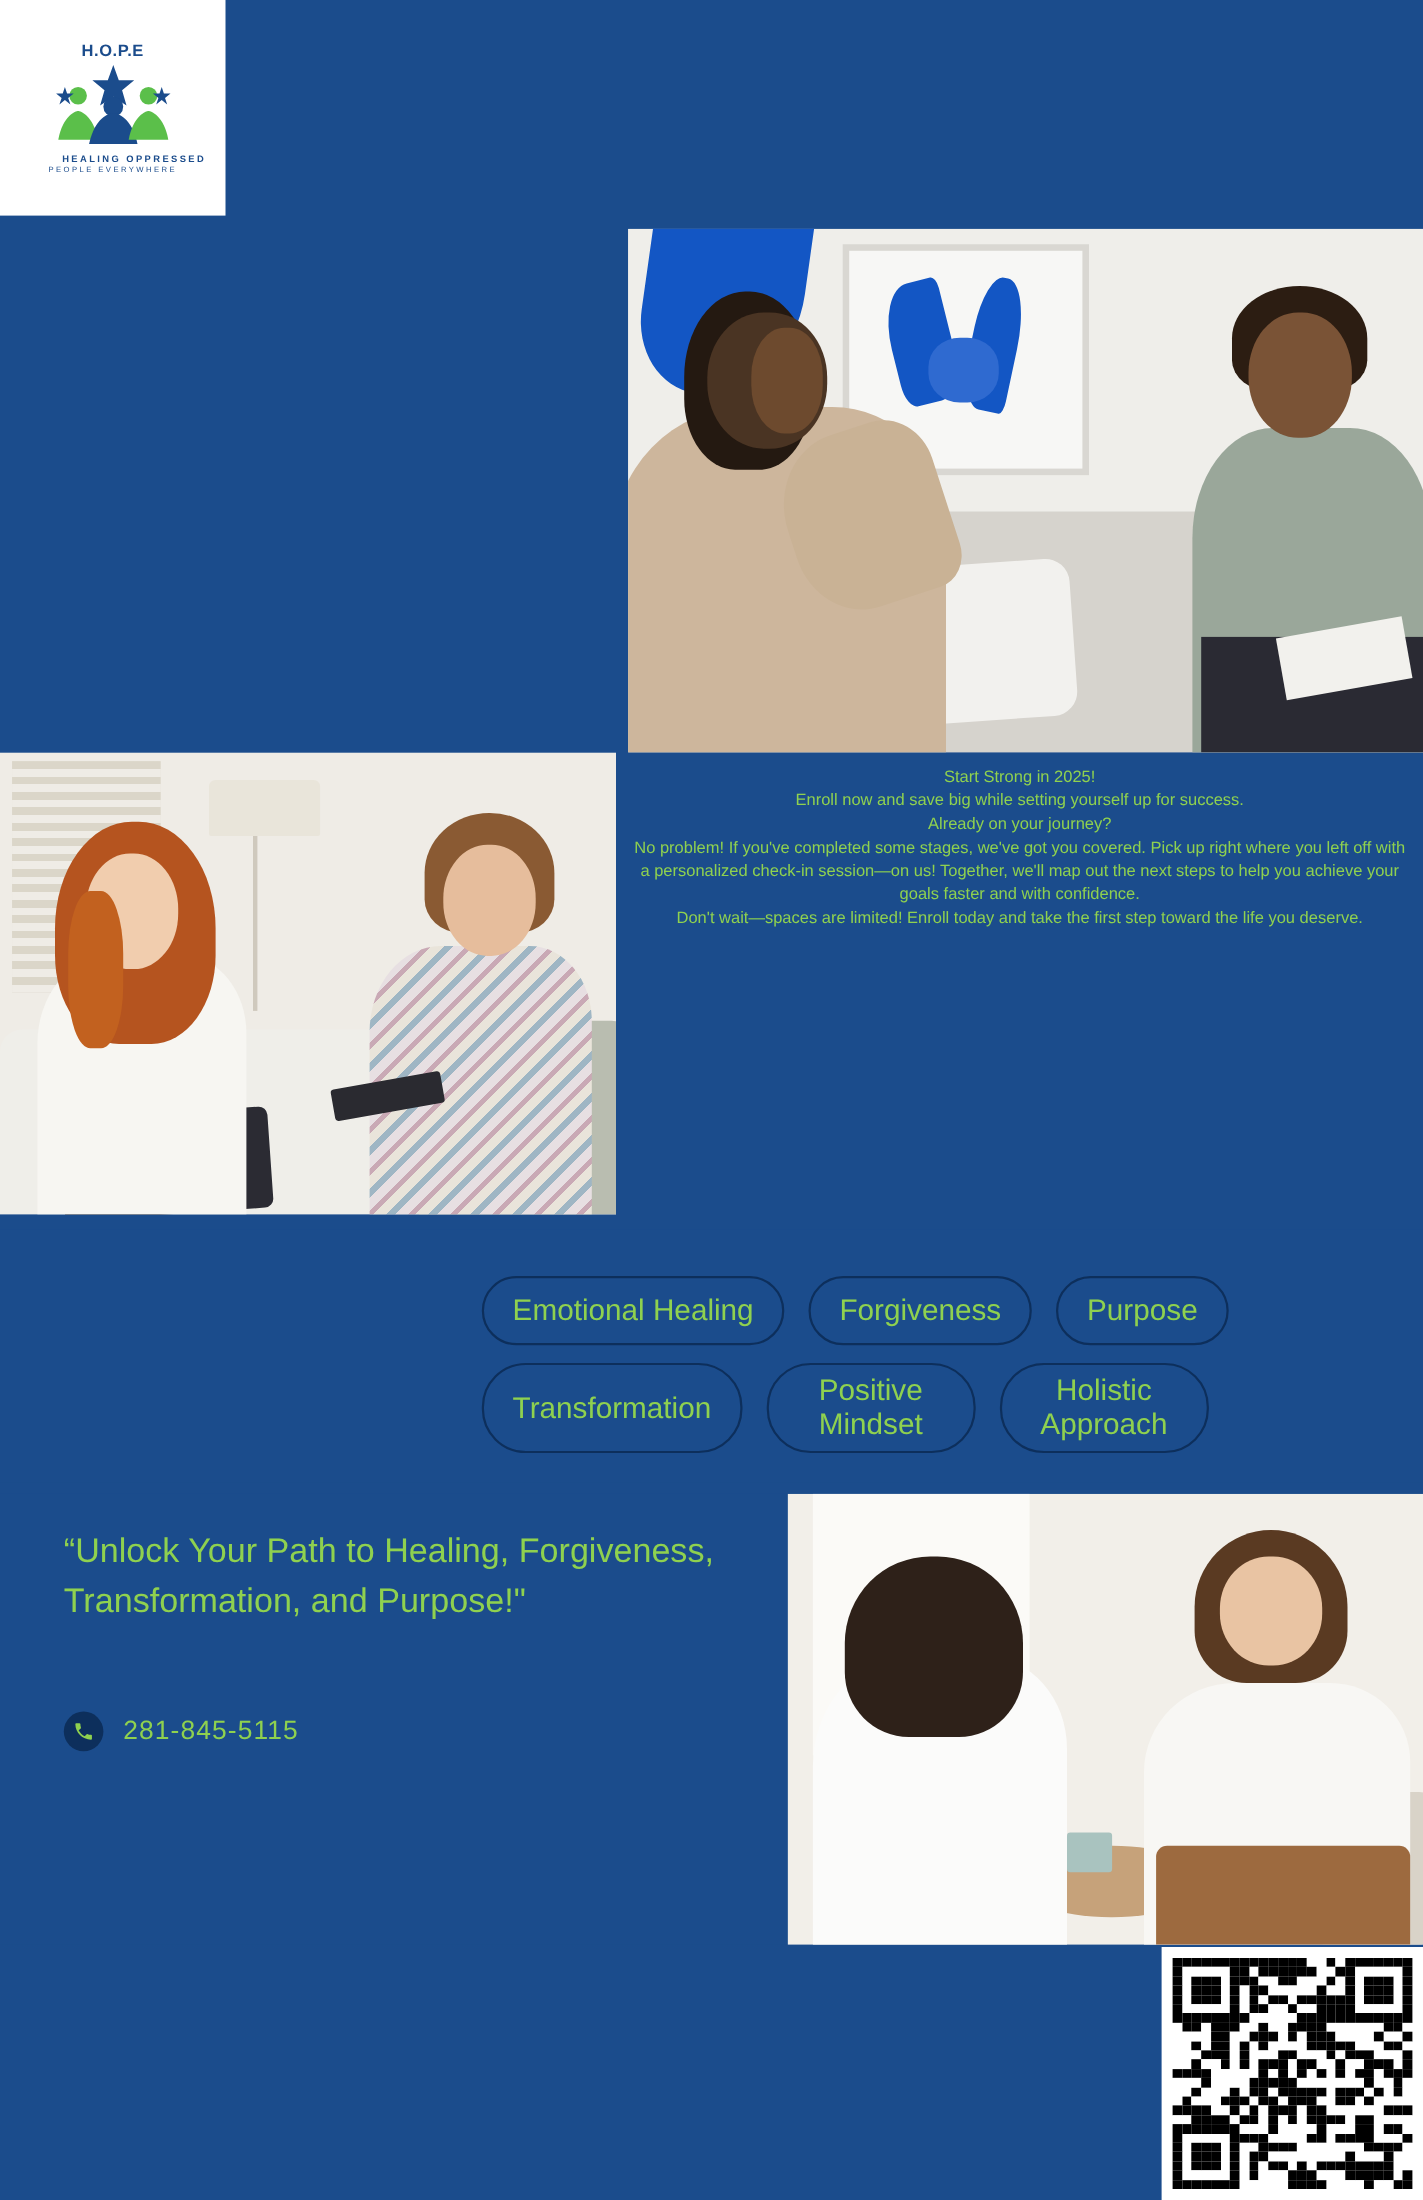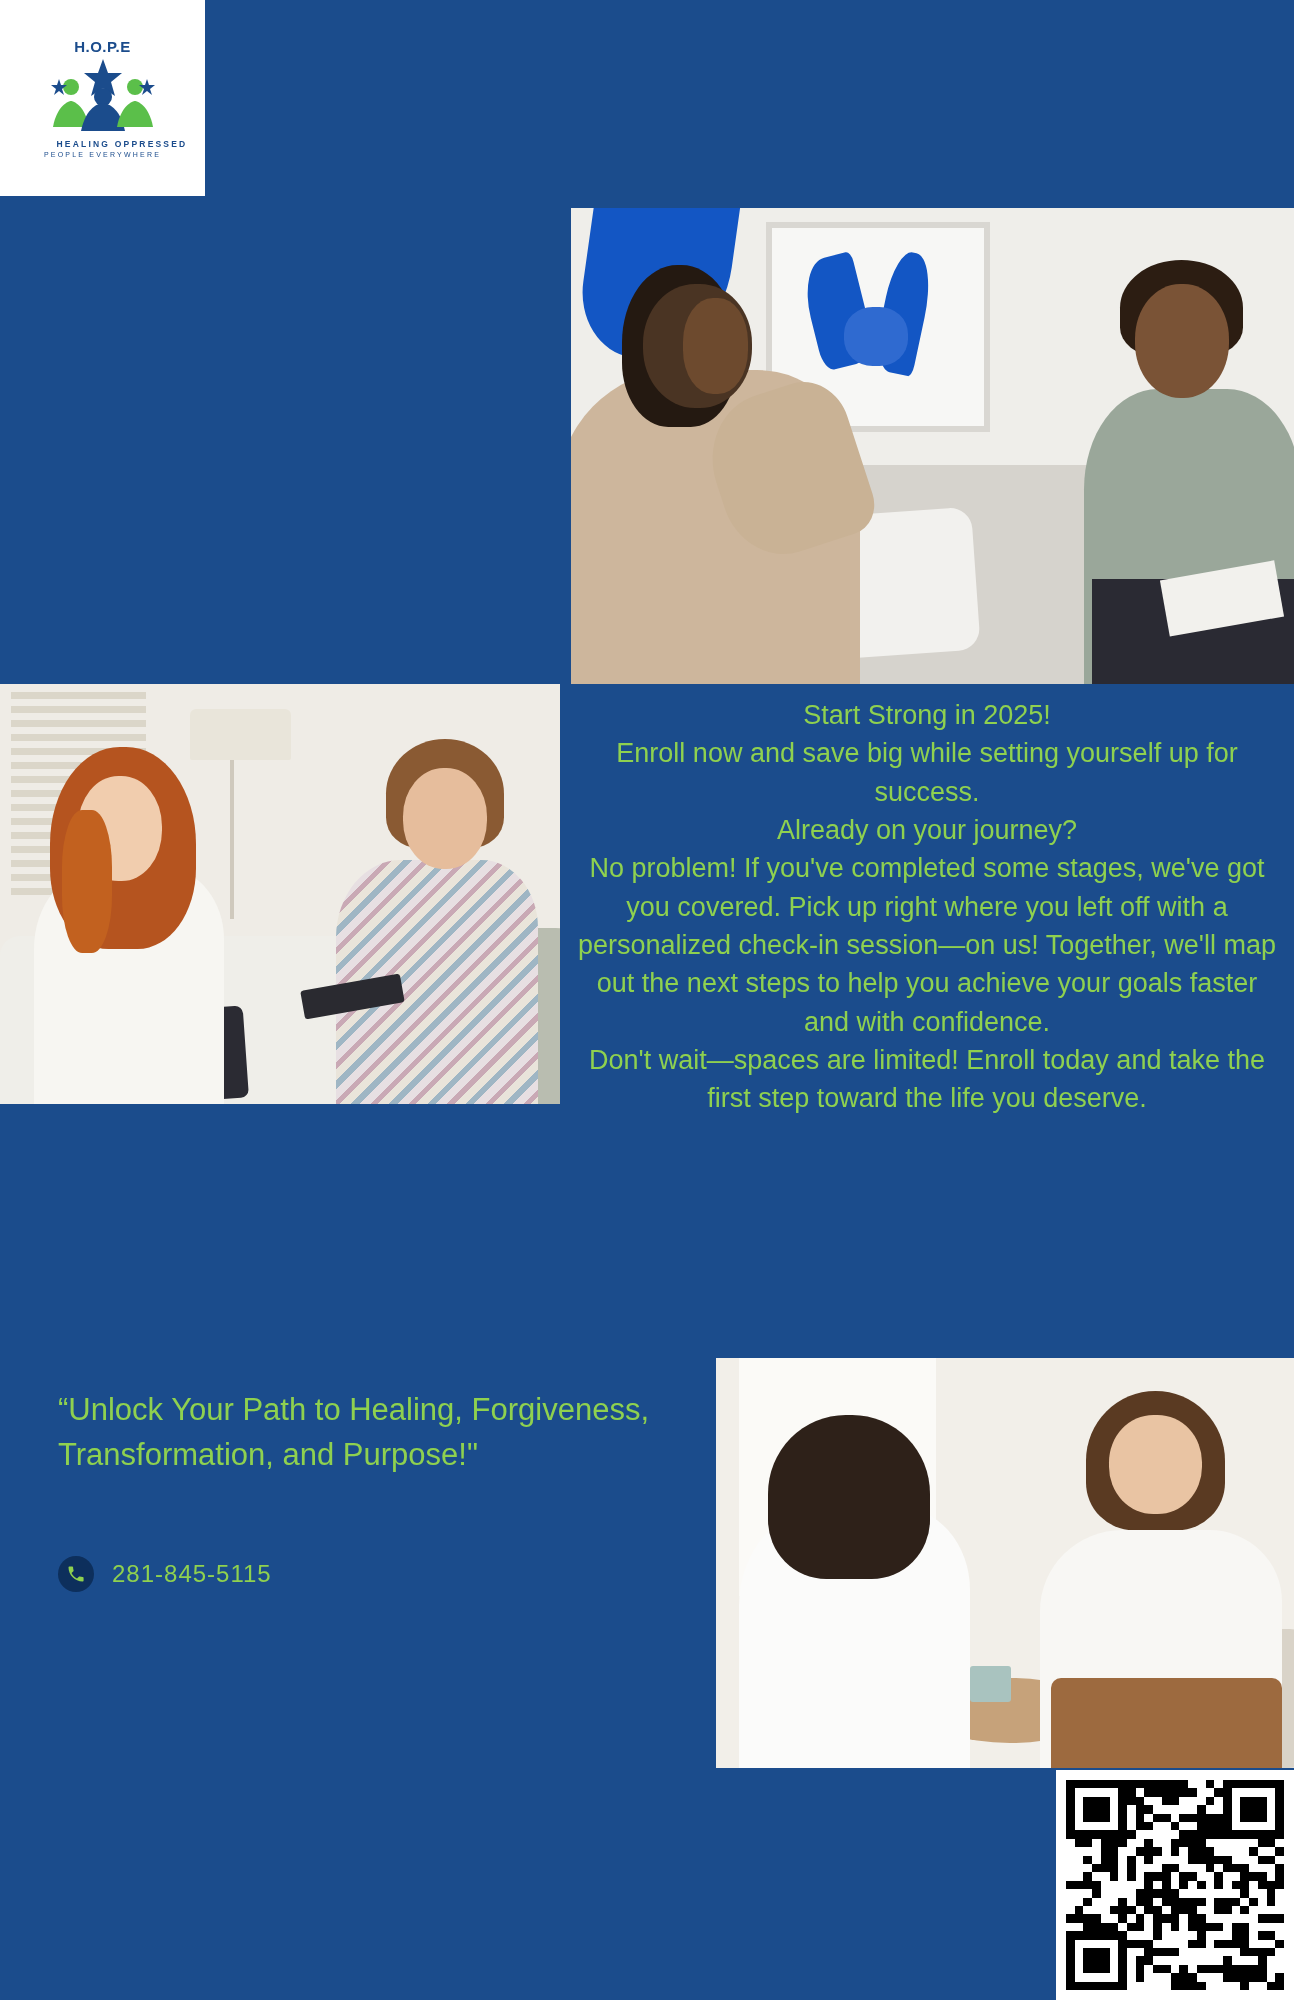--- a/index.html
+++ b/index.html
@@ -132,21 +132,21 @@
     width: 560px;
     height: 420px;
     overflow: hidden;
   }
   .band2-text {
     position: absolute;
     left: 560px; top: 0;
     width: 734px;
     height: 428px;
     color: #8fd14f;
-    font-size: 27px;
+    font-size: 15px;
     line-height: 1.42;
     text-align: center;
     padding: 12px 14px 0 14px;
   }
 
   
   .band3 {
     position: absolute;
     left: 0; top: 1118px;
     width: 1294px;
@@ -407,20 +407,28 @@
       </div>
     </div>
     <div class="band2-text" style="white-space: pre-line;">Start Strong in 2025!
 Enroll now and save big while setting yourself up for success.
 Already on your journey?
 No problem! If you've completed some stages, we've got you covered. Pick up right where you left off with a personalized check-in session—on us! Together, we'll map out the next steps to help you achieve your goals faster and with confidence.
 Don't wait—spaces are limited! Enroll today and take the first step toward the life you deserve.</div>
   </div>
 
   <div class="band3">
+    <div class="pills">
+      <div class="pill">Emotional Healing</div>
+      <div class="pill">Forgiveness</div>
+      <div class="pill">Purpose</div>
+      <div class="pill">Transformation</div>
+      <div class="pill two-line" style="max-width:190px;">Positive Mindset</div>
+      <div class="pill two-line" style="max-width:190px;">Holistic Approach</div>
+    </div>
   </div>
 
   <div class="band4">
     <div class="band4-left">
       <div class="quote">“Unlock Your Path to Healing, Forgiveness, Transformation, and Purpose!"</div>
       <div class="phone-row">
         <span class="phone-icon">
           <svg width="20" height="20" viewBox="0 0 24 24" fill="#8fd14f" xmlns="http://www.w3.org/2000/svg">
             <path d="M6.6 10.8c1.4 2.8 3.8 5.1 6.6 6.6l2.2-2.2c.3-.3.7-.4 1-.2 1.2.4 2.4.6 3.7.6.6 0 1 .4 1 1V20c0 .6-.4 1-1 1C10.6 21 3 13.4 3 4c0-.6.4-1 1-1h3.5c.6 0 1 .4 1 1 0 1.3.2 2.5.6 3.7.1.3 0 .7-.2 1l-2.3 2.1z"></path>
           </svg>

